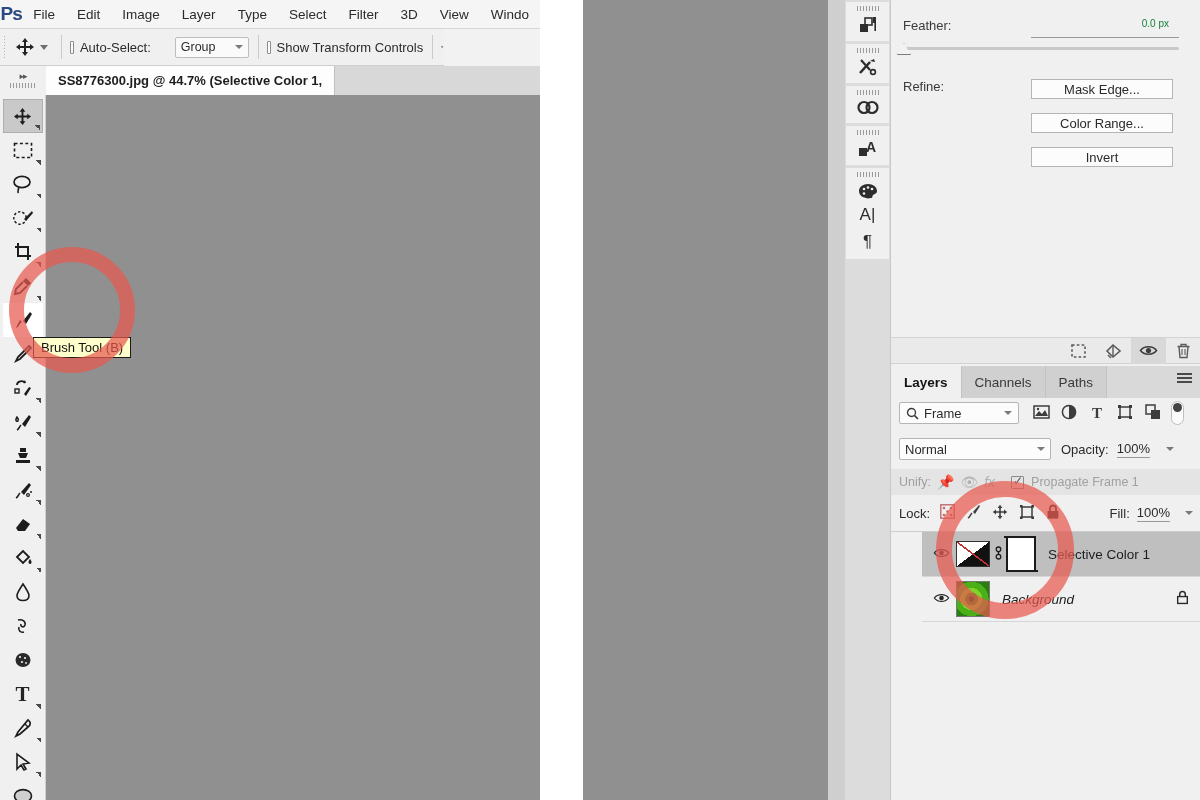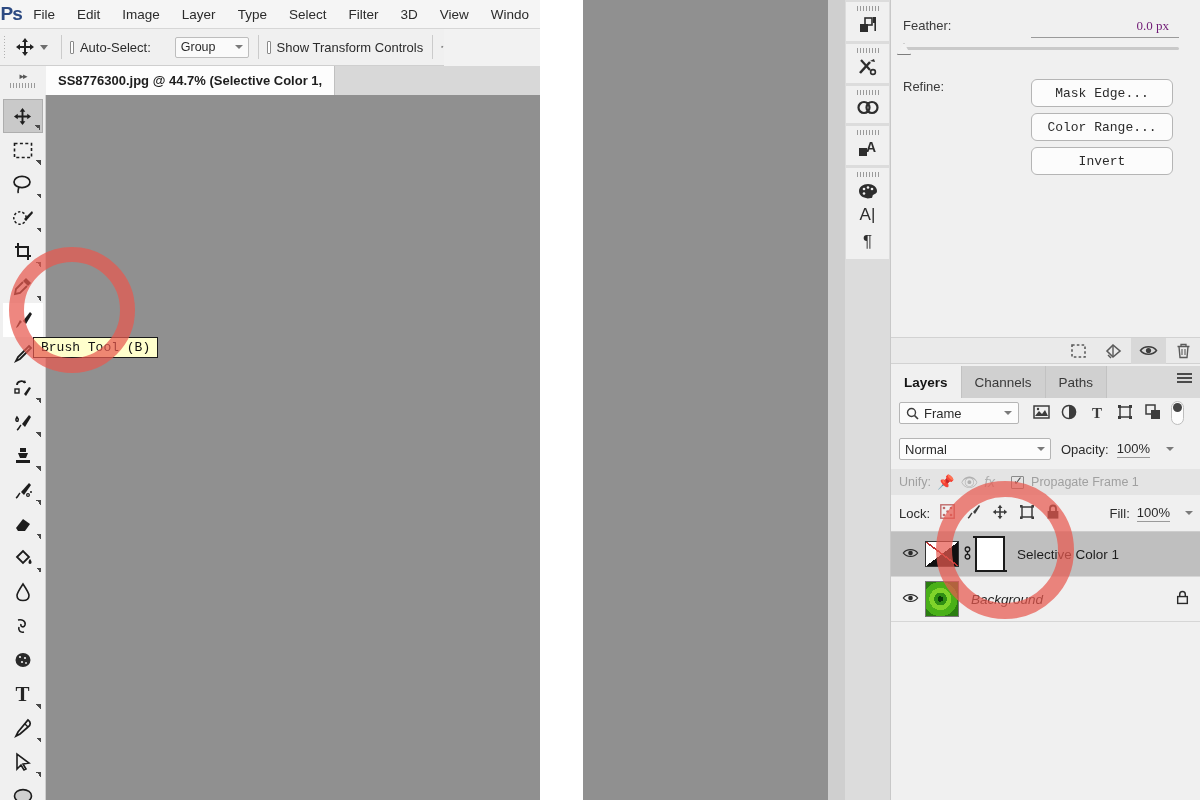--- a/index.html
+++ b/index.html
@@ -79,29 +79,29 @@
   .dockgroup { background: #f0f0f0; width: 43px; margin: 0 auto 3px; padding-top: 4px; padding-bottom: 4px;
                display: flex; flex-direction: column; align-items: center; }
   .dockgroup .gl { font-size: 17px; color: #2d2d2d; line-height: 1; margin: 5px 0; }
 
   
   .rightpanel { position: absolute; left: 890px; top: 0; width: 310px; height: 800px; background: #f0f0f0;
                 border-left: 1px solid #c8c8c8; }
 
   .props { position: absolute; left: 0; top: 0; width: 310px; height: 337px; background: #f0f0f0; }
   .prop-label { font-size: 13px; color: #3a3a3a; }
-  .feather-val { position: absolute; right: 32px; font-size: 13px; color: #701a75; font-family: Liberation Serif, serif; }
+  .feather-val { position: absolute; right: 32px; font-size: 10px; color: #15803d; }
   .underline { position: absolute; left: 140px; right: 22px; height: 1px; background: #9a9a9a; }
   .slider-track { position: absolute; left: 12px; right: 22px; height: 3px; background: #c9c9c9; border-radius: 2px; }
   .slider-thumb { position: absolute; left: 6px; width: 14px; height: 12px;
                   background: #f2f2f2; border: 1px solid #7d7d7d;
                   clip-path: polygon(50% 0%, 100% 100%, 0% 100%); }
-  .btn { position: absolute; width: 142px; height: 28px; background: #fcfcfc; border: 1px solid #b5b5b5;
-         border-radius: 6px; font-size: 13px; color: #2b2b2b; display: flex; align-items: center;
-         justify-content: center; font-family: Liberation Mono, monospace; }
+  .btn { position: absolute; width: 142px; height: 20px; background: #fcfcfc; border: 1px solid #b5b5b5;
+         border-radius: 0; font-size: 13px; color: #2b2b2b; display: flex; align-items: center;
+         justify-content: center; }
 
   .panel-toolrow { position: absolute; left: 0; top: 337px; width: 310px; height: 27px; background: #eaeaea;
                    border-top: 1px solid #d2d2d2; border-bottom: 1px solid #d2d2d2;
                    display: flex; align-items: center; justify-content: flex-end; }
   .ptbtn { width: 35px; height: 26px; display: flex; align-items: center; justify-content: center;
            font-size: 15px; color: #4a4a4a; }
   .ptbtn.on { background: #d8d8d8; }
 
   .layerstabs { position: absolute; left: 0; top: 366px; width: 310px; height: 32px; background: #d9d9d9;
                 display: flex; align-items: center; }
@@ -134,21 +134,21 @@
               display: flex; align-items: center; padding: 0 8px; font-size: 12.5px; color: #a0a0a0; }
   .unifyrow .ico { margin-left: 6px; font-size: 14px; color: #b0b0b0; }
 
   .lockrow { position: absolute; left: 0; top: 500px; width: 310px; height: 26px; display: flex;
              align-items: center; padding: 0 8px; font-size: 13px; color: #2b2b2b; justify-content: center; }
   .lockicons { display: flex; align-items: center; gap: 11px; margin-left: 10px; font-size: 14px; color: #333; }
   .fill { margin-left: auto; display: flex; align-items: center; gap: 7px; font-size: 13px; }
   .fill .val { border-bottom: 1px solid #9a9a9a; padding-bottom: 1px; }
 
   .layerlist { position: absolute; left: 0; top: 531px; width: 310px; height: 269px; background: #f0f0f0;
-               border-top: 1px solid #cdcdcd; }
+               border-top: 1px solid #cdcdcd; padding-left: 31px; }
   .layerrow { height: 45px; display: flex; align-items: center; border-bottom: 1px solid #d6d6d6; padding-left: 4px; }
   .layerrow.sel { background: #bfbfbf; }
   .eye { width: 30px; text-align: center; font-size: 14px; color: #333; }
   .thumb-adj { width: 34px; height: 26px; border: 1px solid #333; background:
       linear-gradient(to bottom right, #fff 0 50%, #111 50% 100%); position: relative; }
   .thumb-adj::after { content: ""; position: absolute; inset: 0;
       background: linear-gradient(to top right, transparent 48%, #b33 48%, #b33 52%, transparent 52%); }
   .linkico { width: 16px; text-align: center; font-size: 13px; color: #222; }
   .maskthumb { width: 30px; height: 36px; background: #fff; border: 2px solid #1a1a1a; position: relative; }
   .maskthumb::before, .maskthumb::after { content: ""; position: absolute; width: 7px; height: 2px; background: #1a1a1a; }
@@ -156,21 +156,21 @@
   .maskthumb::after { right: -4px; bottom: -2px; }
   .layername { margin-left: 12px; font-size: 13.5px; color: #1d1d1d; }
   .layername.bg { font-style: italic; }
   .thumb-bg { width: 34px; height: 36px; border: 1px solid #777; background:
       radial-gradient(circle at 45% 50%, #0a3d08 0 11%, #2f8f13 11% 26%, #7fd32a 26% 45%, #49b018 45% 70%, #2a7d10 70% 100%),
       linear-gradient(to right, #3a9a12 0 58%, #e07a1c 58% 100%); position: relative; }
   .locklayer { margin-left: auto; margin-right: 12px; font-size: 13px; color: #333; }
 
   
   .tooltip { position: absolute; background: #ffffcc; border: 1px solid #1a1a1a; font-size: 13px;
-             color: #111; padding: 2px 7px; white-space: nowrap; font-family: Liberation Mono, monospace; }
+             color: #111; padding: 2px 7px; white-space: nowrap; }
 
   
   .annot { position: absolute; border-radius: 50%; border-style: solid; border-color: #e8594f;
            opacity: 0.72; pointer-events: none; }
 </style>
 </head>
 <body>
 
 <div id="root">
 

